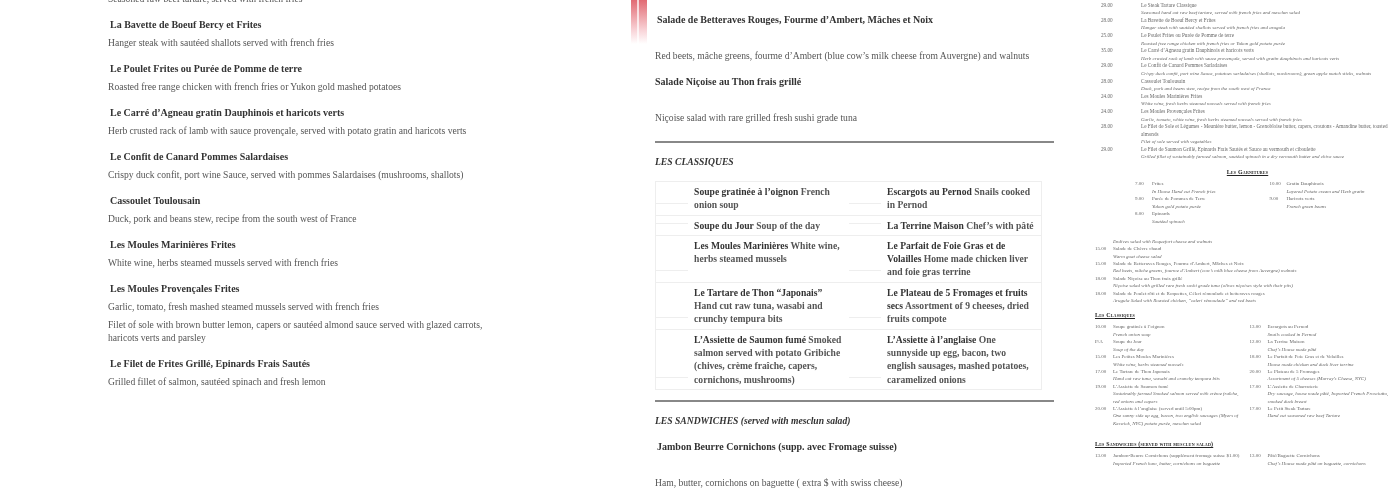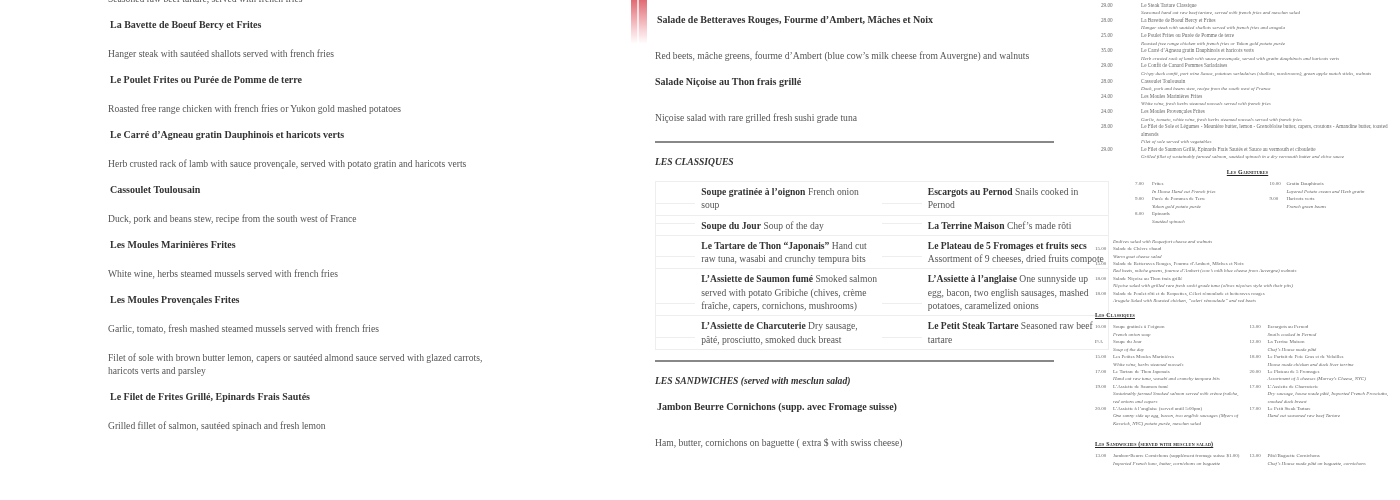--- a/index.html
+++ b/index.html
@@ -4,37 +4,37 @@
   <style>
     * { box-sizing: border-box; margin: 0; padding: 0; }
     html, body { width: 1400px; height: 500px; overflow: hidden; background: #ffffff; }
     body { position: relative; font-family: "Liberation Serif", serif; color: #555; }
 
     
     .col-left { position: absolute; left: 108px; top: -8px; width: 400px; }
     .item-title { font-weight: bold; font-size: 10px; color: #333; padding-left: 2px; line-height: 13px; }
     .item-desc { font-size: 9.6px; color: #555; line-height: 13px; }
     .col-left .item-title { margin-top: 13px; }
-    .col-left .item-desc { margin-top: 16px; }
+    .col-left .item-desc { margin-top: 5px; }
 
     
     .red-strip { position: absolute; left: 631px; top: 0; width: 16px; height: 44px;
       background: linear-gradient(to bottom, rgba(220,80,90,0.85), rgba(240,150,160,0.4) 70%, rgba(255,255,255,0)); }
     .red-strip::after { content: ""; position: absolute; left: 6px; top: 0; width: 2px; height: 100%; background: rgba(255,255,255,0.7); }
 
     
     .col-mid { position: absolute; left: 655px; top: 0; width: 400px; }
     .col-mid .item-title { margin-top: 13px; }
     .col-mid .item-desc { margin-top: 23px; }
     .col-mid .first-title { margin-top: 13px; }
     .rule { height: 2px; background: #888; margin-top: 17px; width: 399px; }
     .section-heading { font-style: italic; font-weight: bold; font-size: 9.6px; color: #333; margin-top: 12px; line-height: 13px; }
     .section-heading .normal { font-style: italic; text-align: right; }
 
-    .classics-table { margin-top: 13px; width: 454px; border: 1px solid #eee; border-collapse: collapse; }
+    .classics-table { margin-top: 13px; width: 387px; border: 1px solid #eee; border-collapse: collapse; font-weight: bold; }
     .classics-table td { border-top: 1px solid #eee; vertical-align: top; font-size: 9.6px; line-height: 13.3px; padding: 3px 0 3px 0; }
     .classics-table td.spacer { width: 40px; position: relative; }
     .classics-table td.spacer::after { content: ""; position: absolute; left: 0; right: 6px; bottom: 11px; height: 1px; background: #eee; }
     .classics-table td.cell { width: 158px; padding-right: 4px; }
     .classics-table b { color: #333; }
 
     
     .menu-img { position: absolute; left: 1095px; top: -6px; width: 305px; font-family: "Liberation Serif", serif; color: #666; }
     .mi-row { display: flex; font-size: 5.2px; line-height: 7.6px; }
     .mi-price { width: 46px; padding-left: 6px; flex-shrink: 0; }
@@ -64,20 +64,24 @@
   </div>
   <div>
     <div class="item-title">Le Poulet Frites ou Purée de Pomme de terre</div>
     <div class="item-desc">Roasted free range chicken with french fries or Yukon gold mashed potatoes</div>
   </div>
   <div>
     <div class="item-title">Le Carré d’Agneau gratin Dauphinois et haricots verts</div>
     <div class="item-desc">Herb crusted rack of lamb with sauce provençale, served with potato gratin and haricots verts</div>
   </div>
   <div>
+    <div class="item-title">Le Confit de Canard Pommes Salardaises</div>
+    <div class="item-desc">Crispy duck confit, port wine Sauce, served with pommes Salardaises (mushrooms, shallots)</div>
+  </div>
+  <div>
     <div class="item-title">Cassoulet Toulousain</div>
     <div class="item-desc">Duck, pork and beans stew, recipe from the south west of France</div>
   </div>
   <div>
     <div class="item-title">Les Moules Marinières Frites</div>
     <div class="item-desc">White wine, herbs steamed mussels served with french fries</div>
   </div>
   <div>
     <div class="item-title">Les Moules Provençales Frites</div>
     <div class="item-desc">Garlic, tomato, fresh mashed steamed mussels served with french fries</div>
@@ -111,39 +115,39 @@
         <tr>
       <td class="spacer"></td>
       <td class="cell"><b>Soupe gratinée à l’oignon</b> <span>French onion soup</span></td>
       <td class="spacer"></td>
       <td class="cell"><b>Escargots au Pernod</b> <span>Snails cooked in Pernod</span></td>
     </tr>
     <tr>
       <td class="spacer"></td>
       <td class="cell"><b>Soupe du Jour</b> <span>Soup of the day</span></td>
       <td class="spacer"></td>
-      <td class="cell"><b>La Terrine Maison</b> <span>Chef’s made rôti</span></td>
+      <td class="cell"><b>La Terrine Maison</b> <span>Chef’s with pâté</span></td>
     </tr>
     <tr>
       <td class="spacer"></td>
+      <td class="cell"><b>Les Moules Marinières</b> <span>White wine, herbs steamed mussels</span></td>
+      <td class="spacer"></td>
+      <td class="cell"><b>Le Parfait de Foie Gras et de Volailles</b> <span>Home made chicken liver and foie gras terrine</span></td>
+    </tr>
+    <tr>
+      <td class="spacer"></td>
       <td class="cell"><b>Le Tartare de Thon “Japonais”</b> <span>Hand cut raw tuna, wasabi and crunchy tempura bits</span></td>
       <td class="spacer"></td>
       <td class="cell"><b>Le Plateau de 5 Fromages et fruits secs</b> <span>Assortment of 9 cheeses, dried fruits compote</span></td>
     </tr>
     <tr>
       <td class="spacer"></td>
       <td class="cell"><b>L’Assiette de Saumon fumé</b> <span>Smoked salmon served with potato Gribiche (chives, crème fraîche, capers, cornichons, mushrooms)</span></td>
       <td class="spacer"></td>
       <td class="cell"><b>L’Assiette à l’anglaise</b> <span>One sunnyside up egg, bacon, two english sausages, mashed potatoes, caramelized onions</span></td>
-    </tr>
-    <tr>
-      <td class="spacer"></td>
-      <td class="cell"><b>L’Assiette de Charcuterie</b> <span>Dry sausage, pâté, prosciutto, smoked duck breast</span></td>
-      <td class="spacer"></td>
-      <td class="cell"><b>Le Petit Steak Tartare</b> <span>Seasoned raw beef tartare</span></td>
     </tr>
   </tbody>
     </table>
 
   <div class="rule" style="margin-top:10px"></div>
   <div class="section-heading">
     <span>LES SANDWICHES</span>
     <span class="normal">(served with mesclun salad)</span>
   </div>
   <div>

